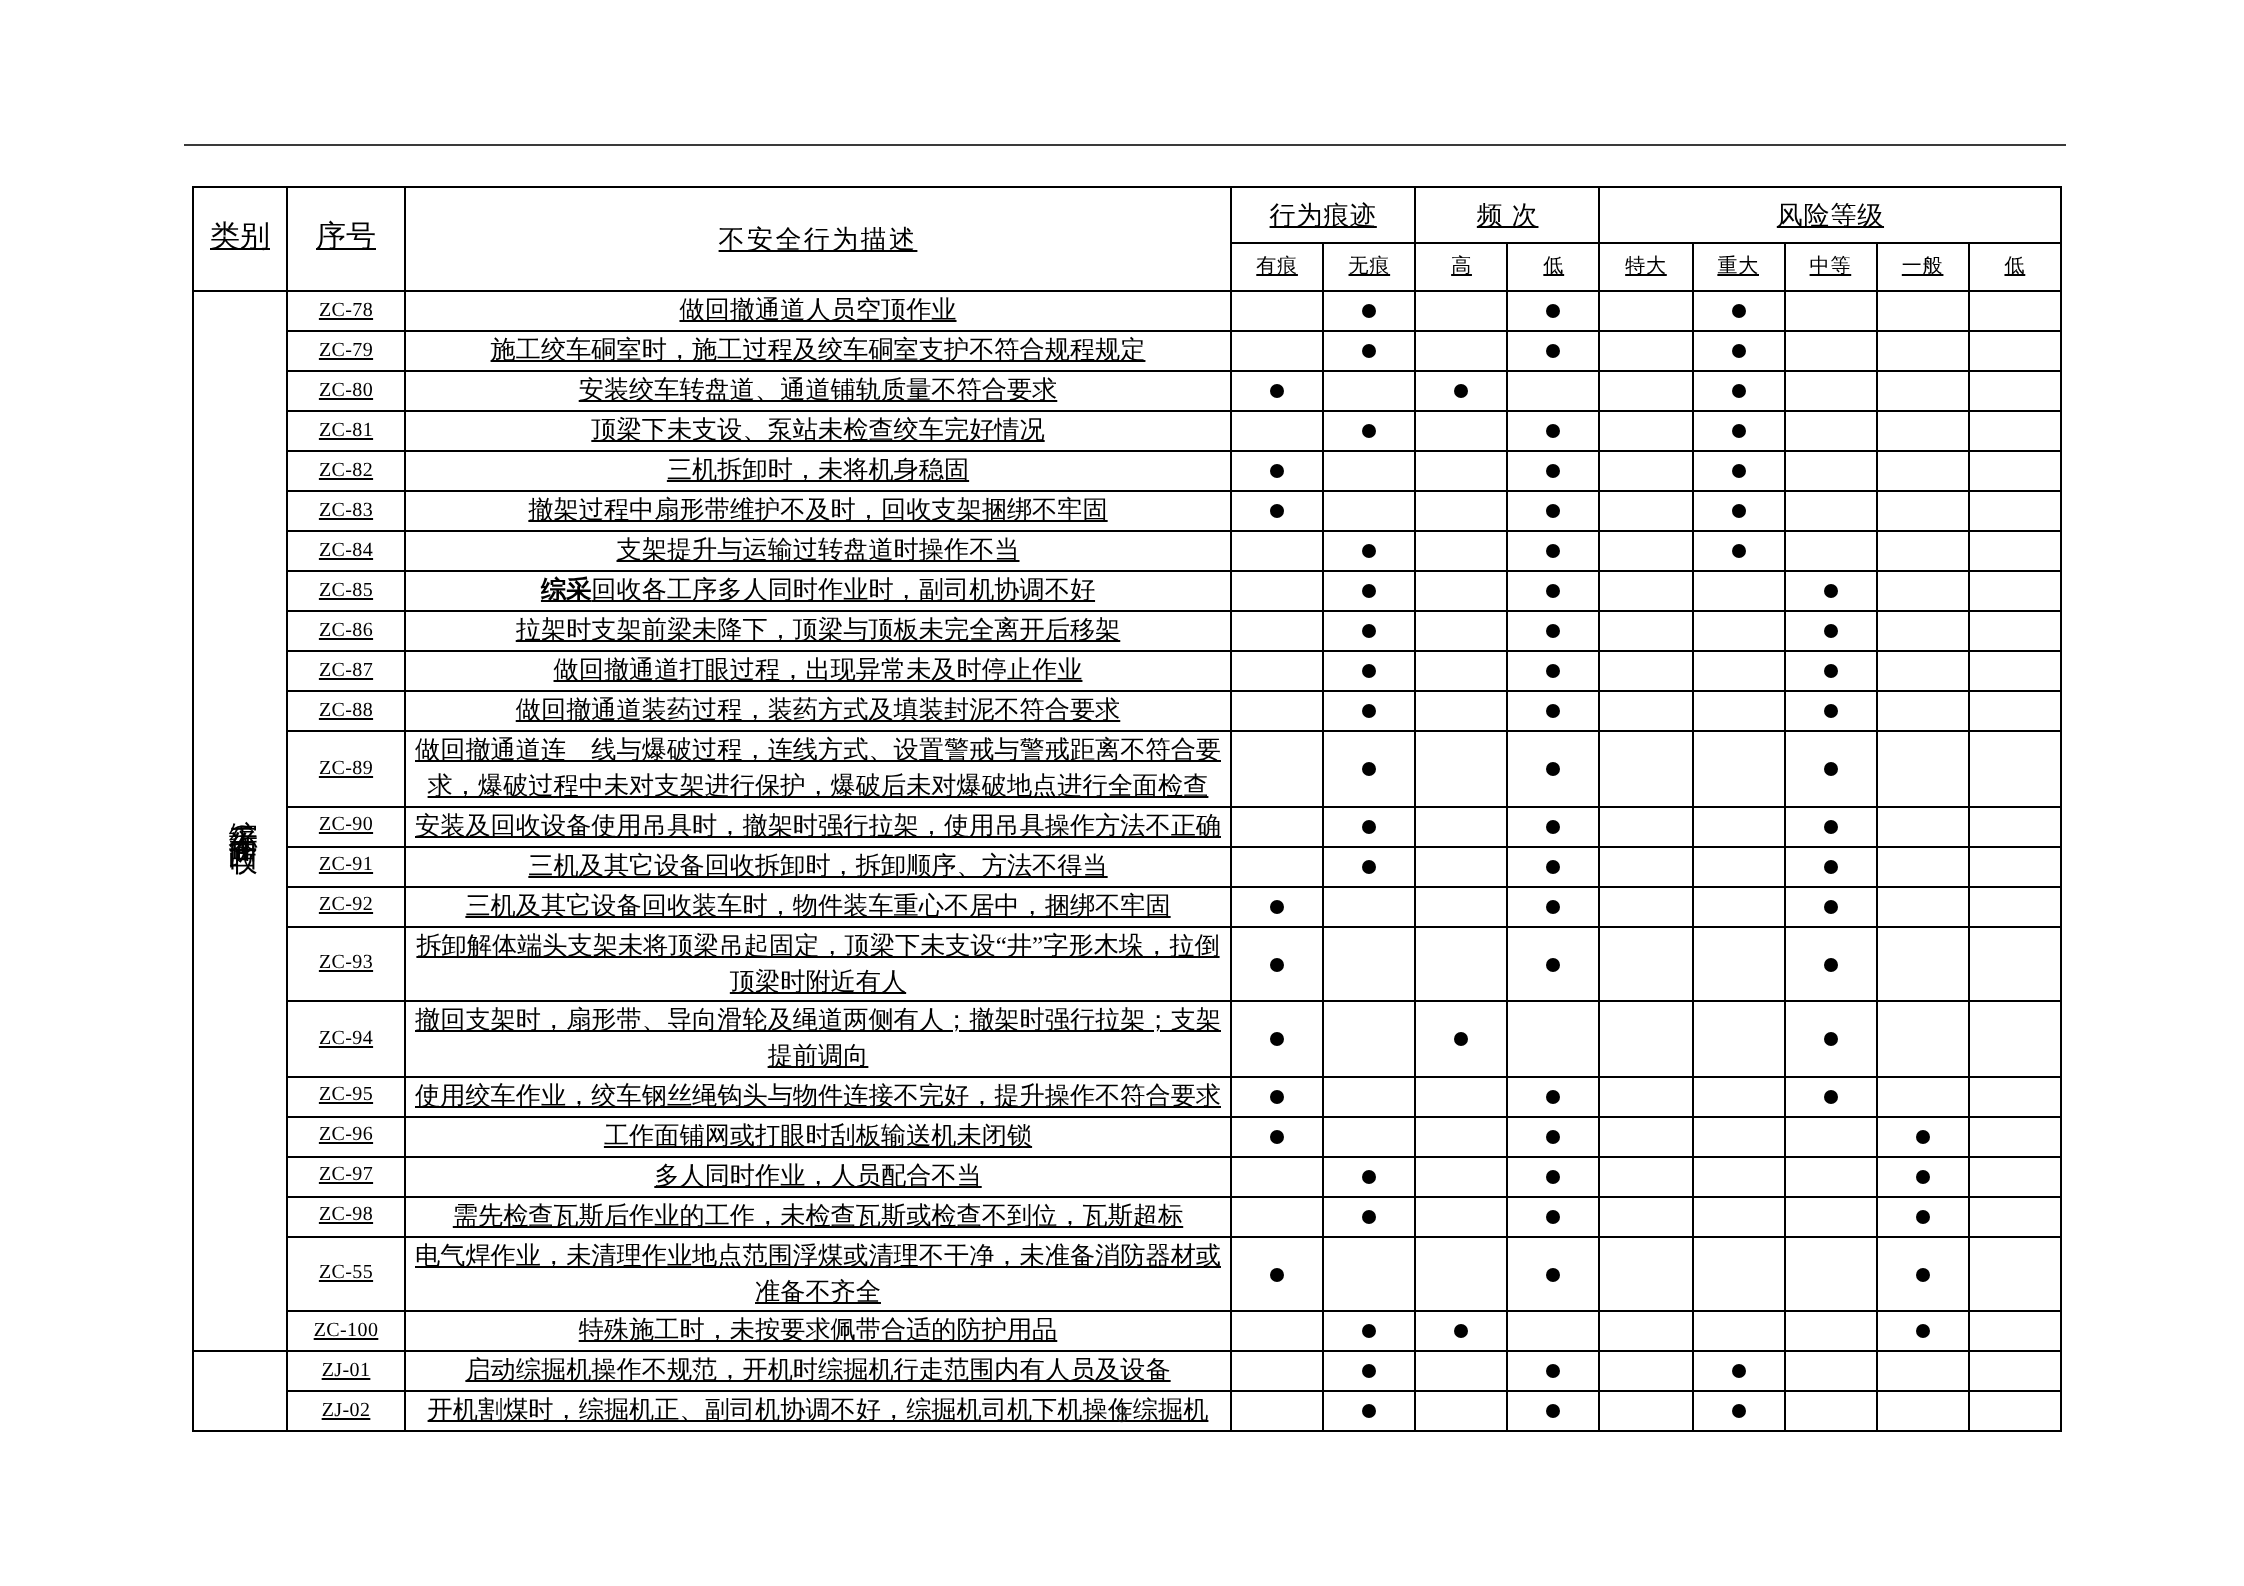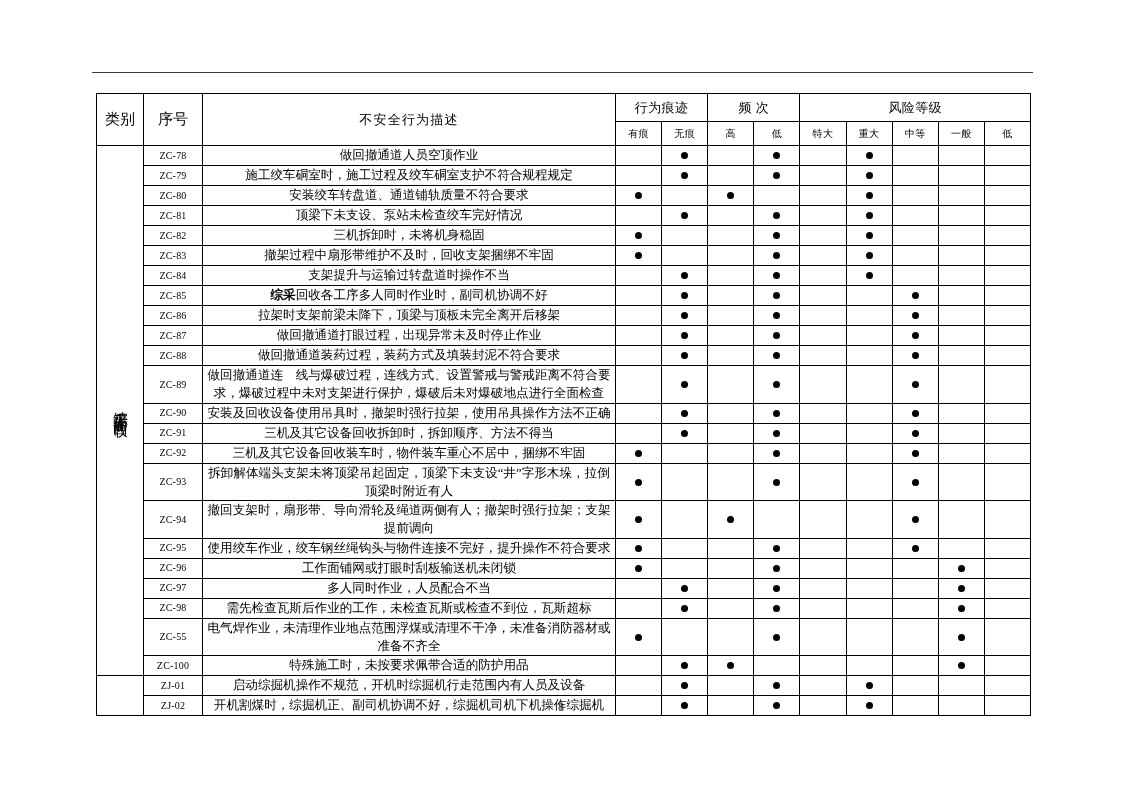--- a/index.html
+++ b/index.html
@@ -39,20 +39,21 @@
     top: 93px;
     width: 935px;
   }
 
   table.risk {
     border-collapse: collapse;
     table-layout: fixed;
     width: 935px;
     font-size: 12.3px;
     line-height: 1.32;
+    text-decoration: underline;
   }
 
   table.risk td, table.risk th {
     border: 1px solid #000000;
     padding: 0;
     margin: 0;
     vertical-align: middle;
     text-align: center;
     font-weight: normal;
   }

